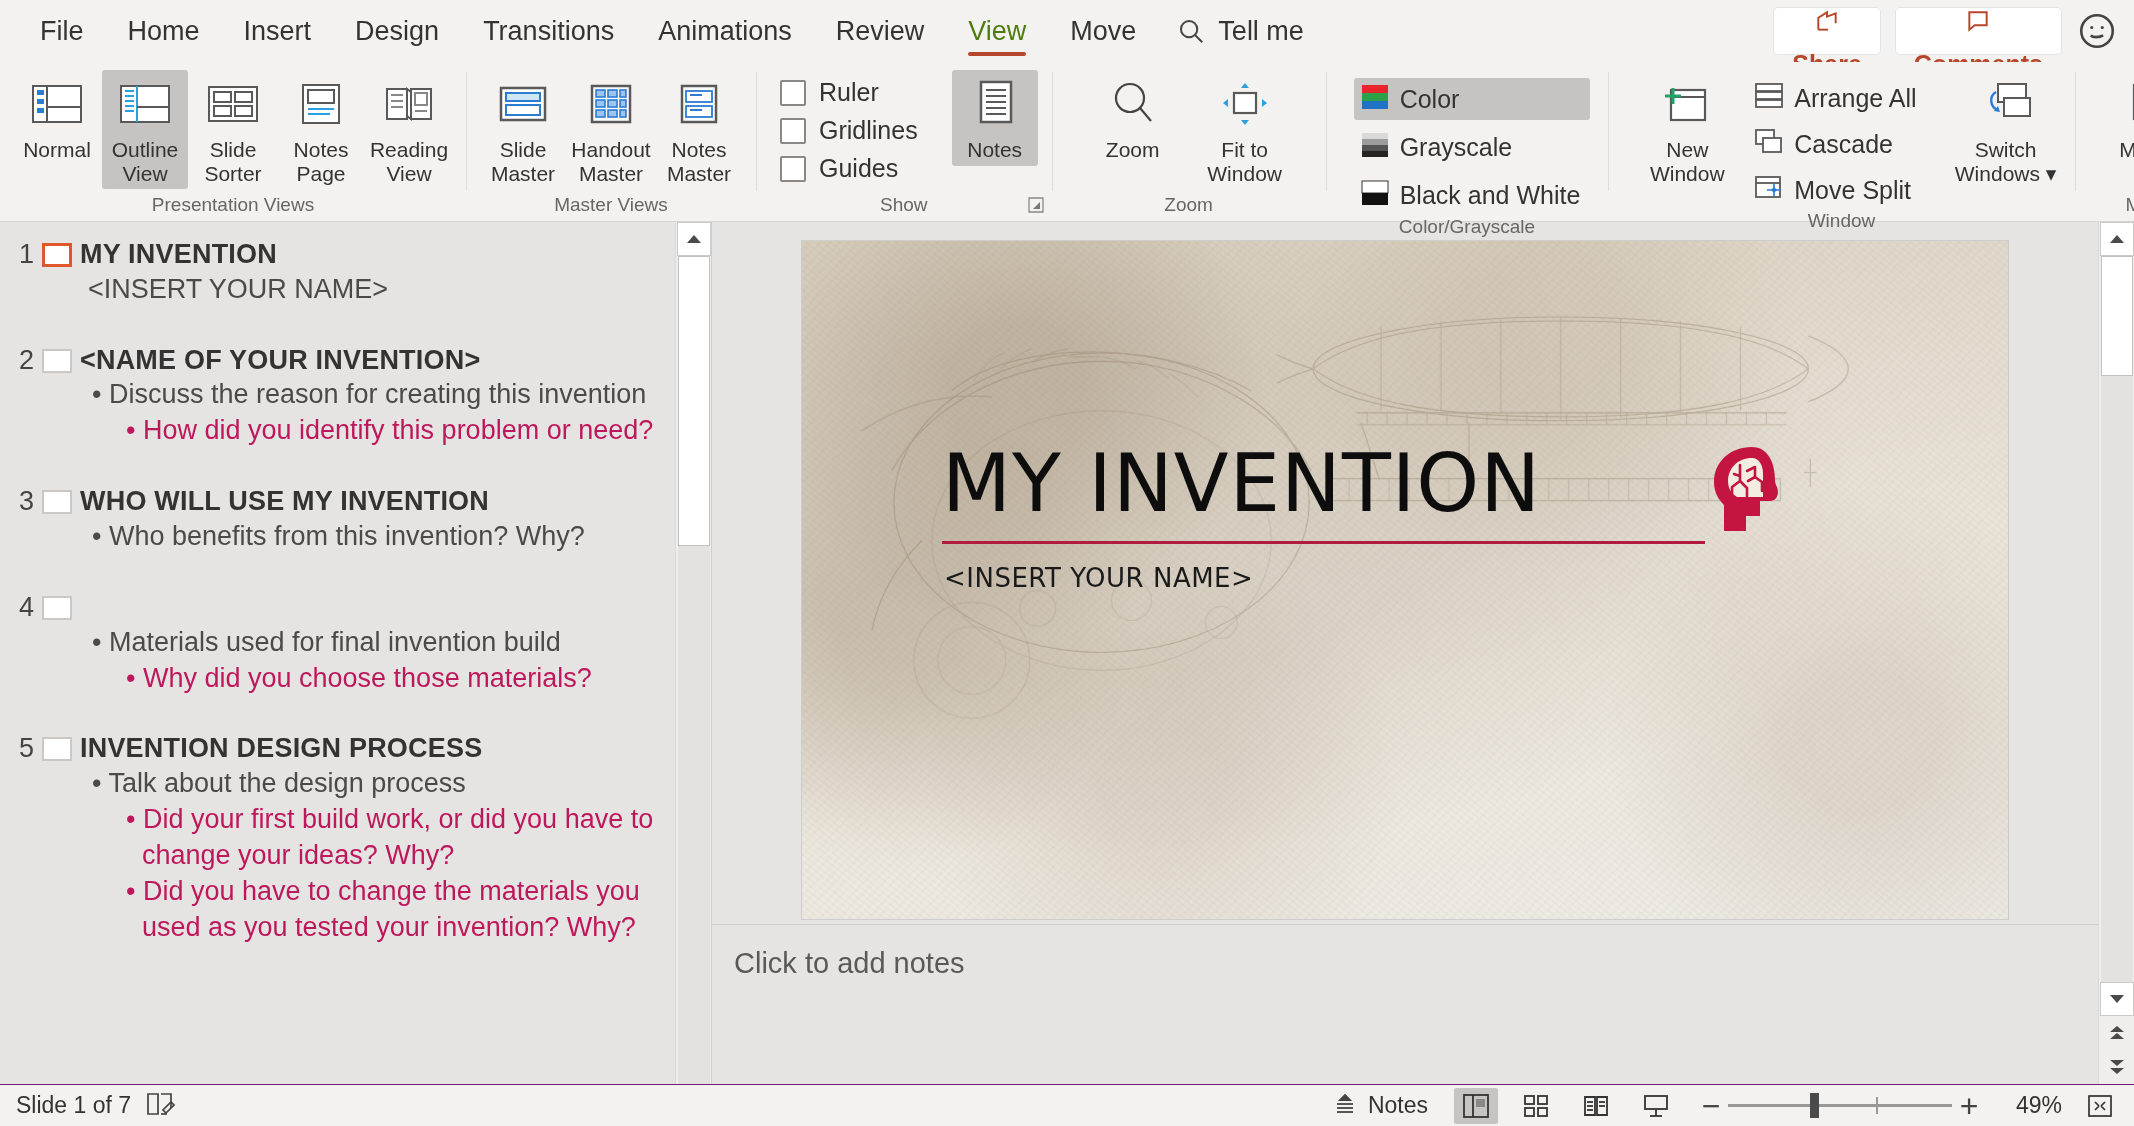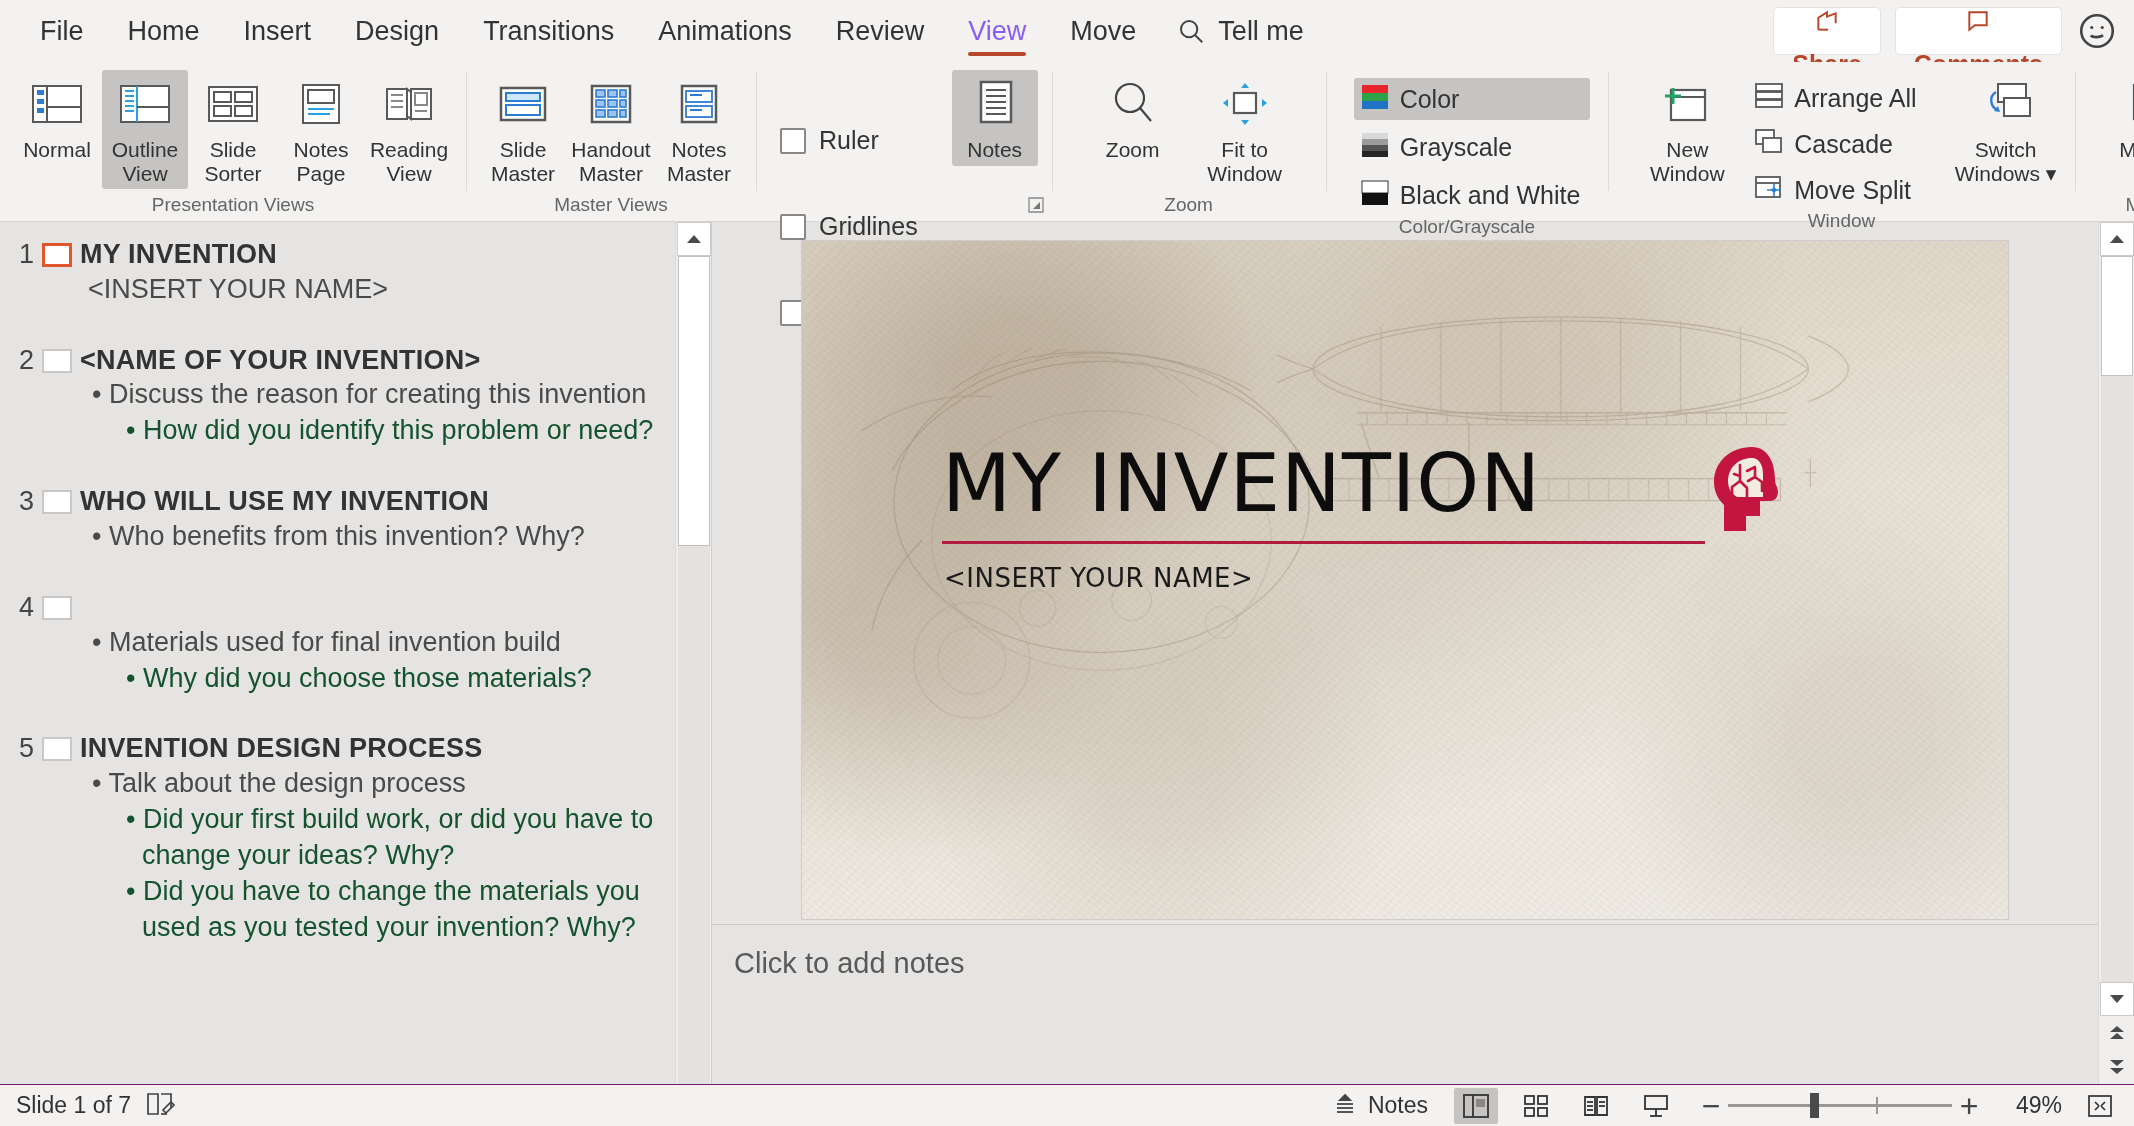--- a/index.html
+++ b/index.html
@@ -15,21 +15,21 @@
   .tabbar {
     height: 62px; background: #f3f2f1;
     display: flex; align-items: center; padding-left: 18px;
     flex: none; position: relative;
   }
   .tab {
     font-size: 27px; color: #333; padding: 0 22px; height: 62px;
     display: flex; align-items: center; cursor: pointer; position: relative;
     white-space: nowrap;
   }
-  .tab.active { color: #8b5cf6; }
+  .tab.active { color: #4d7c0f; }
   .tab.active::after {
     content:""; position:absolute; left: 22px; right: 22px; bottom: 6px;
     height: 4px; background: #b7472a; border-radius: 2px;
   }
   .tellme { display:flex; align-items:center; gap:12px; padding: 0 18px; color:#333; font-size:27px; }
   .tellme svg { display:block; }
   .tabbar-right { margin-left: auto; display: flex; align-items: center; gap: 14px; padding-right: 16px; }
   .pillbtn {
     display:flex; align-items:center; gap:10px; background:#fff; border:1px solid #e6e4e2;
     border-radius: 5px; height: 48px; padding: 0 18px; color:#b7472a; font-size:25px; font-weight:bold;
@@ -52,21 +52,21 @@
   .bigbtn {
     width: 86px; display:flex; flex-direction:column; align-items:center;
     padding: 6px 2px 4px; border-radius:3px; cursor:pointer;
   }
   .bigbtn.w110 { width: 110px; }
   .bigbtn.sel { background:#c6c4c2; }
   .bigbtn .lbl { font-size:21px; color:#333; text-align:center; line-height:1.12; margin-top:6px; }
   .bigbtn .ico { height:56px; display:flex; align-items:center; justify-content:center; }
 
   .checkrow { display:flex; flex-direction:column; gap:9px; padding: 8px 10px 0 10px; }
-  .chk { display:flex; align-items:center; gap:13px; cursor:pointer;margin-top:48px; }
+  .chk { display:flex; align-items:center; gap:13px; cursor:pointer; }
   .chkbox { width:26px; height:26px; border:2px solid #8a8886; background:#fff; border-radius:2px; }
   .chk .lbl { font-size:25px; color:#333; }
 
   .smallcol { display:flex; flex-direction:column; gap:6px; padding: 8px 4px 0 4px; }
   .smallbtn { display:flex; align-items:center; gap:10px; padding: 4px 10px 4px 6px; border-radius:3px; cursor:pointer; }
   .smallbtn.sel { background:#c6c4c2; }
   .smallbtn .lbl { font-size:25px; color:#333; white-space:nowrap; }
 
   .dlglauncher { position:absolute; right:6px; bottom:6px; width:20px; height:20px; cursor:pointer; }
 
@@ -80,21 +80,21 @@
   }
   .outline-scrollarea { flex:1; padding: 16px 14px 0 10px; overflow:hidden; position:relative; }
   .oslide { margin-bottom: 6px; }
   .ohead { display:flex; align-items:flex-start; gap:8px; }
   .onum { font-size:27px; color:#444; width:24px; text-align:right; line-height:1.25; }
   .othumb { width:30px; height:24px; background:#fff; border:2px solid #cac8c6; margin-top:5px; flex:none; }
   .othumb.sel { border:3px solid #e0562d; }
   .otitle { font-size:27px; font-weight:bold; color:#333; letter-spacing:0.2px; line-height:1.25; }
   .osub { font-size:27px; color:#4a4a4a; margin-left:78px; line-height:1.33; }
   .ol1 { font-size:27px; color:#4a4a4a; margin-left:82px; line-height:1.33; text-indent:-16px; padding-left:16px; }
-  .ol2 { font-size:27px; color:#14532d; margin-left:116px; line-height:1.33; text-indent:-16px; padding-left:16px; }
+  .ol2 { font-size:27px; color:#be185d; margin-left:116px; line-height:1.33; text-indent:-16px; padding-left:16px; }
   .ogap { height: 30px; }
 
   .vscroll {
     width: 36px; background:#f0eeec; border-left:1px solid #dcdad8;
     display:flex; flex-direction:column; align-items:center; flex:none;
   }
   .sbbtn { width:34px; height:34px; background:#fff; border:1px solid #cdcbc9; display:flex; align-items:center; justify-content:center; cursor:pointer; }
   .sbthumb { width:32px; background:#fff; border:1px solid #c3c1bf; cursor:pointer; }
   .sbtrack { flex:1; width:32px; background:#e4e2e0; }
 

